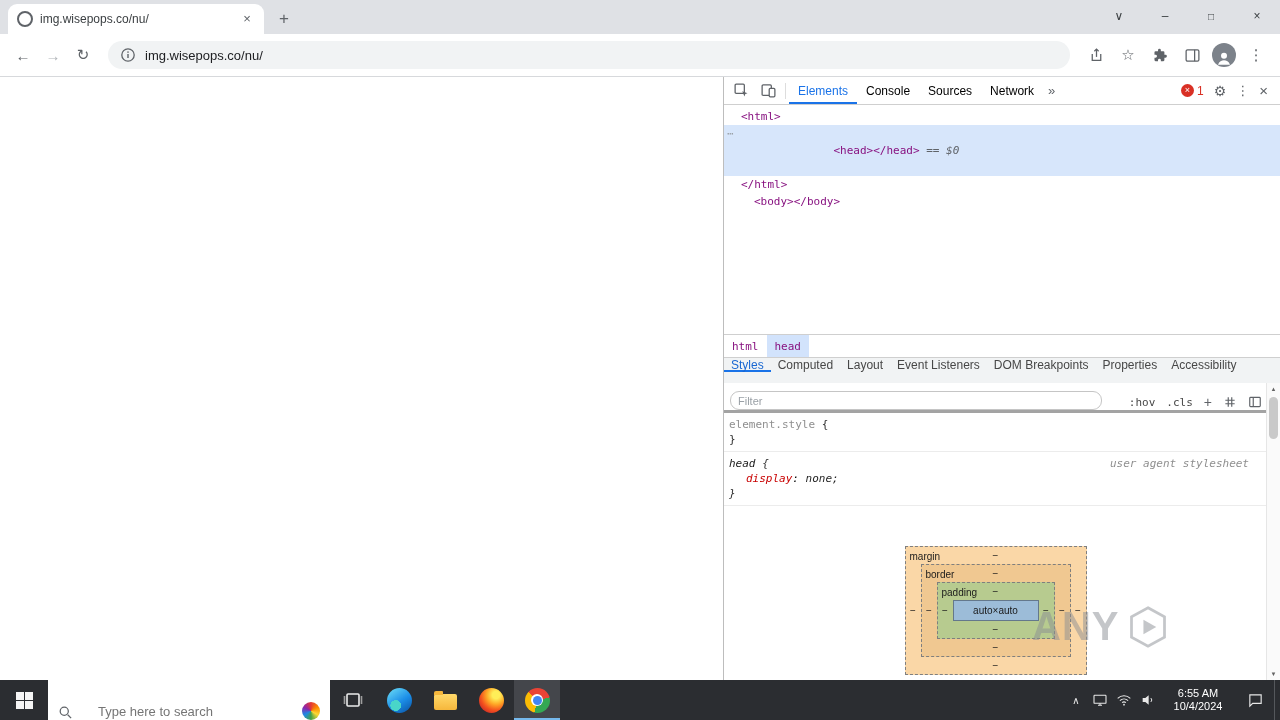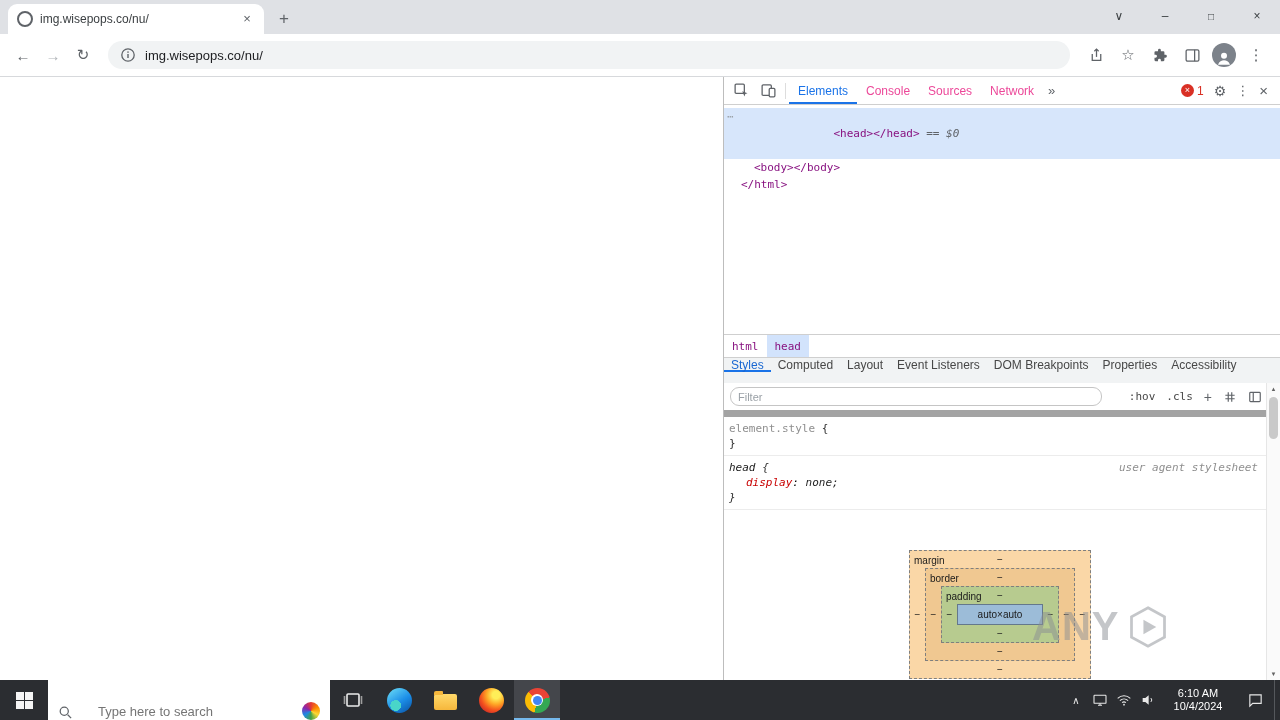--- a/index.html
+++ b/index.html
@@ -27,21 +27,21 @@
   .avatar{width:24px;height:24px;border-radius:50%;background:#7c828a;display:flex;align-items:flex-end;justify-content:center;overflow:hidden;margin:0 2px}
 
   
   .main{flex:1;display:flex;min-height:0}
   .page{flex:1;background:#fff}
   .devtools{width:556px;border-left:1px solid #bdbdbd;display:flex;flex-direction:column;background:#fff;flex:none;position:relative}
 
   .dt-toolbar{height:27px;border-bottom:1px solid #cfcfcf;display:flex;align-items:center;padding:0 4px;flex:none}
   .dt-iconbtn{width:27px;height:26px;display:flex;align-items:center;justify-content:center}
   .dt-sep{width:1px;height:16px;background:#ddd;margin:0 3px}
-  .dt-tab{padding:0 9px;font-size:12px;color:#ec4899;height:27px;display:flex;align-items:center;white-space:nowrap}
+  .dt-tab{padding:0 9px;font-size:12px;color:#000000;height:27px;display:flex;align-items:center;white-space:nowrap}
   .dt-tab.active{color:#1a73e8;box-shadow:inset 0 -2px 0 #1a73e8}
   .dt-more{font-size:13px;color:#5f6368;padding:0 5px}
   .dt-right{margin-left:auto;display:flex;align-items:center;gap:10px;padding-right:8px}
   .err-badge{display:flex;align-items:center;gap:3px}
   .err-circle{width:13px;height:13px;border-radius:50%;background:#d93025;color:#fff;font-size:9px;line-height:13px;text-align:center}
   .err-num{color:#d93025;font-size:12px}
   .glyphbtn{color:#5f6368}
   .gear{font-size:14px}.kebab{font-size:13px}.dt-close{font-size:15px}
 
   
@@ -57,28 +57,28 @@
   .crumb{display:flex;align-items:center;padding:0 8px;color:#881280}
   .crumb.selected{background:#d2e3fc}
 
   
   .styles-tabs{height:25px;background:#f1f3f4;border-top:1px solid #cfcfcf;display:flex;align-items:flex-start;font-size:12px;color:#474747;flex:none;overflow:hidden}
   .styles-tab{padding:0 7px;display:flex;align-items:center;white-space:nowrap}
   .styles-tab.active{color:#1967d2;box-shadow:inset 0 -2px 0 #1a73e8}
 
   
   .styles-body{height:297px;display:flex;flex-direction:column;position:relative;flex:none;background:#fff}
-  .filter-row{height:27px;display:flex;align-items:center;padding:0 18px 0 6px;gap:8px;border-bottom:7px solid #a3a3a3;flex:none}
+  .filter-row{height:27px;display:flex;align-items:flex-end;padding:0 18px 0 6px;gap:8px;border-bottom:3px solid #a3a3a3;flex:none}
   .filter-input{flex:0 0 356px;height:17px;border:1px solid #c5c5c5;border-radius:9px;font-size:11px;padding:0 7px;color:#333;outline:none;font-family:"Liberation Sans",sans-serif;background:#fff}
   .filter-input::placeholder{color:#9aa0a6}
   .filter-right{margin-left:auto;display:flex;align-items:center;gap:11px;font-size:11px;color:#474747}
   .ftool{font-family:"DejaVu Sans Mono",monospace}
   .fplus{font-size:14px;color:#5f6368}
 
-  .rules{flex:1;font-family:"DejaVu Sans Mono",monospace;font-size:11px;line-height:15px;overflow:hidden;padding-right:4px}
+  .rules{flex:1;font-family:"DejaVu Sans Mono",monospace;font-size:11px;line-height:15px;overflow:hidden;padding-right:13px}
   .rule{padding:4px 0 4px 5px;border-bottom:1px solid #ececec;position:relative}
   .sel-grey{color:#8f8f8f}
   .sel{color:#1a1a1a}
   .brace{color:#303030}
   .rule.ua{font-style:italic}
   .decl{padding-left:17px}
   .prop{color:#c80000}
   .val{color:#262626}
   .origin{position:absolute;right:18px;top:4px;color:#8f8f8f}
 
@@ -223,25 +223,26 @@
               <span class="err-circle">×</span>
               <span class="err-num">1</span>
             </span>
             <span class="glyphbtn gear">⚙</span>
             <span class="glyphbtn kebab">⋮</span>
             <span class="glyphbtn dt-close">×</span>
           </span>
         </div>
 
         <div class="dom-tree">
+          <div class="dom-line">&lt;html&gt;</div>
           <div class="dom-line lvl1 selected">
             <span class="dom-more">⋯</span><span>&lt;head&gt;&lt;/head&gt;</span><span class="dom-eq"> == $0</span>
           </div>
+          <div class="dom-line">&lt;/html&gt;</div>
           <div class="dom-line lvl1">&lt;body&gt;&lt;/body&gt;</div>
-          <div class="dom-line">&lt;/html&gt;</div>
         </div>
 
         <div class="crumbs">
           <div class="crumb">html</div>
           <div class="crumb selected">head</div>
         </div>
 
         <div class="styles-tabs">
           <span class="styles-tab active">Styles</span>
           <span class="styles-tab">Computed</span>
@@ -409,21 +410,21 @@
           </svg>
       </span>
       <span class="tray-icon">
         <svg width="16" height="16" viewBox="0 0 24 24">
             <path d="M4 9v6h4l5 4V5L8 9z" fill="#e8e8e8"></path>
             <path d="M16 9c1 .8 1.6 1.8 1.6 3S17 14.2 16 15" stroke="#e8e8e8" fill="none" stroke-width="1.5"></path>
           </svg>
       </span>
     </div>
     <div class="clock">
-      <span>6:10 AM</span>
+      <span>6:55 AM</span>
       <span>10/4/2024</span>
     </div>
     <div class="action-center">
       <svg width="17" height="17" viewBox="0 0 24 24" fill="none" stroke="#e8e8e8" stroke-width="1.6">
           <path d="M4 4h16v12H8l-4 4z"></path>
         </svg>
     </div>
     <div class="show-desktop"></div>
   </div>
 

